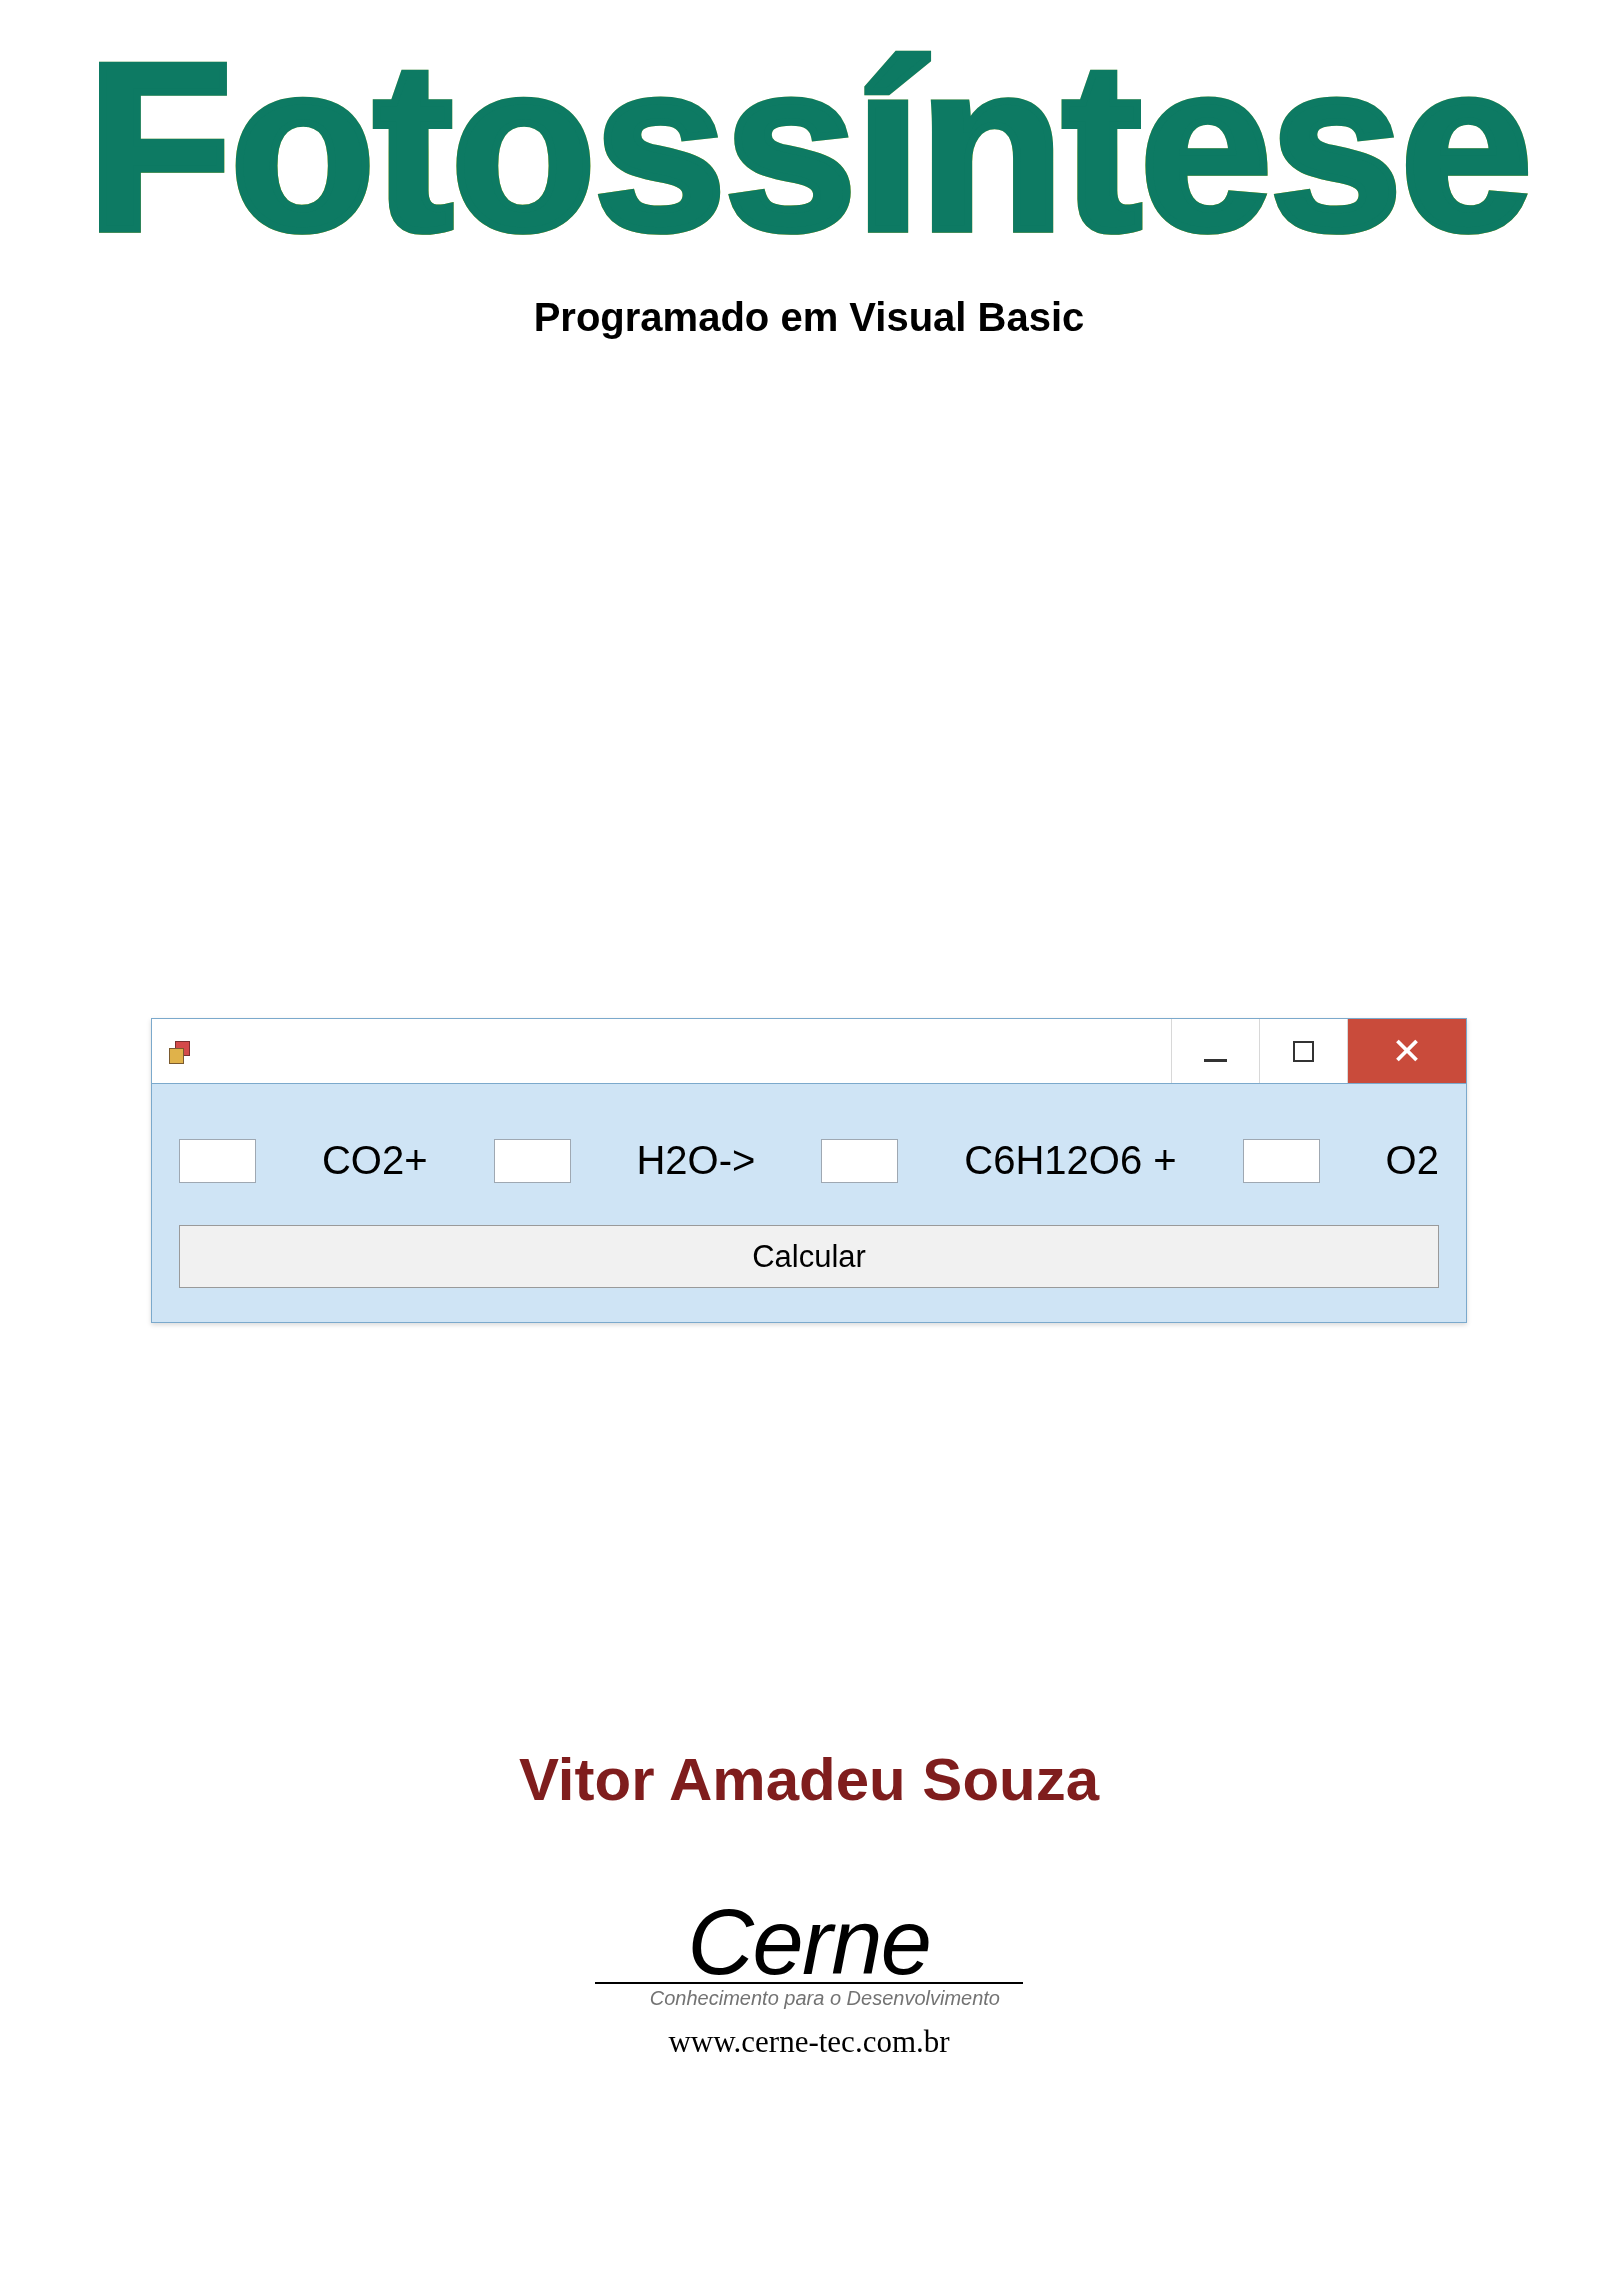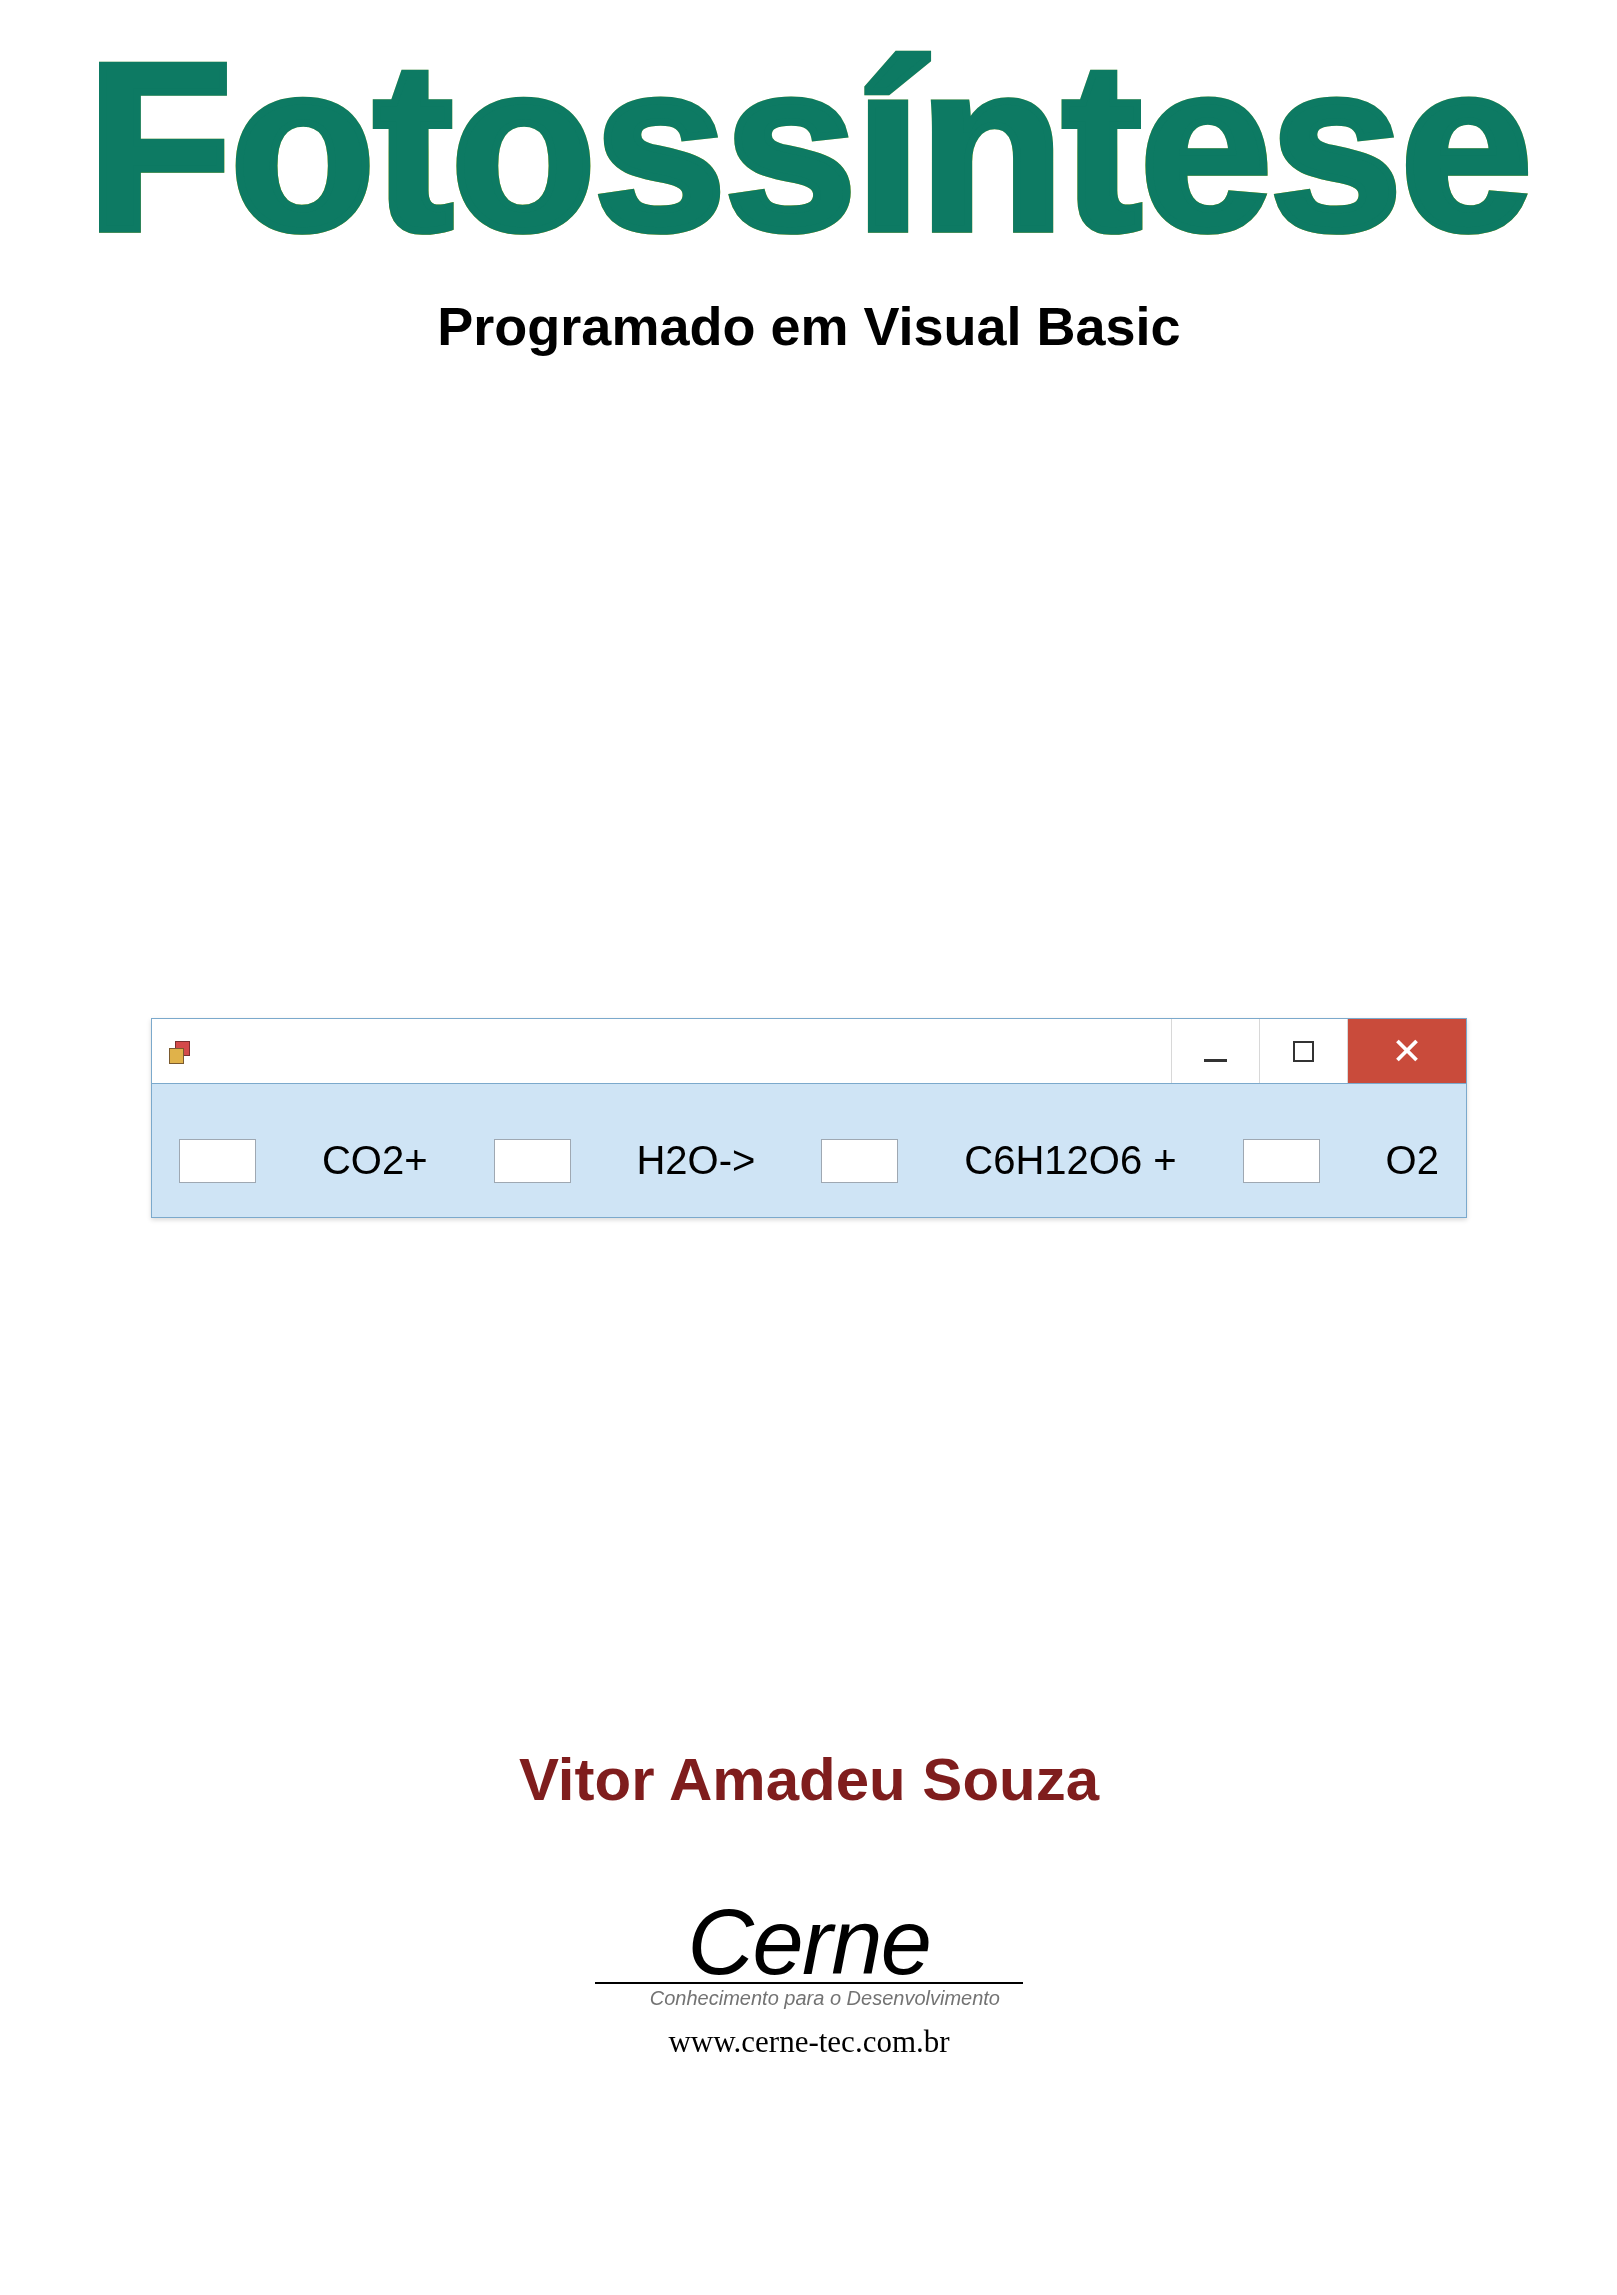--- a/index.html
+++ b/index.html
@@ -38,21 +38,21 @@
     background: linear-gradient(180deg, #fff3b0 0%, #ffe55c 48%, #fbd400 52%, #d9a400 100%);
     -webkit-background-clip: text;
     background-clip: text;
     color: transparent;
     -webkit-text-stroke: 7.7px #0d7a63;
     text-shadow: 0 0 1.5px #0d7a63;
     line-height: 1.05;
   }
   .header-line3 {
     text-align: center;
-    font-size: 54px;
+    font-size: 40px;
     font-weight: bold;
     color: #000000;
     margin-top: 23px;
   }
 
   
   .win-outer-shadow {
     position: absolute;
     top: 995px;
     left: 50%;
@@ -237,20 +237,21 @@
       <div class="equation-row">
         <span class="coef-input"></span>
         <span>CO2+</span>
         <span class="coef-input"></span>
         <span>H2O-&gt;</span>
         <span class="coef-input"></span>
         <span>C6H12O6 +</span>
         <span class="coef-input"></span>
         <span>O2</span>
       </div>
+      <div class="calc-button">Calcular</div>
     </div>
   </div>
 
   <div class="author">Vitor Amadeu Souza</div>
 
   <div class="logo-block">
     <div class="cerne-logo">
       <div class="cerne-text">Cerne</div>
       <div class="cerne-line"></div>
       <div class="cerne-tagline">Conhecimento para o Desenvolvimento</div>

